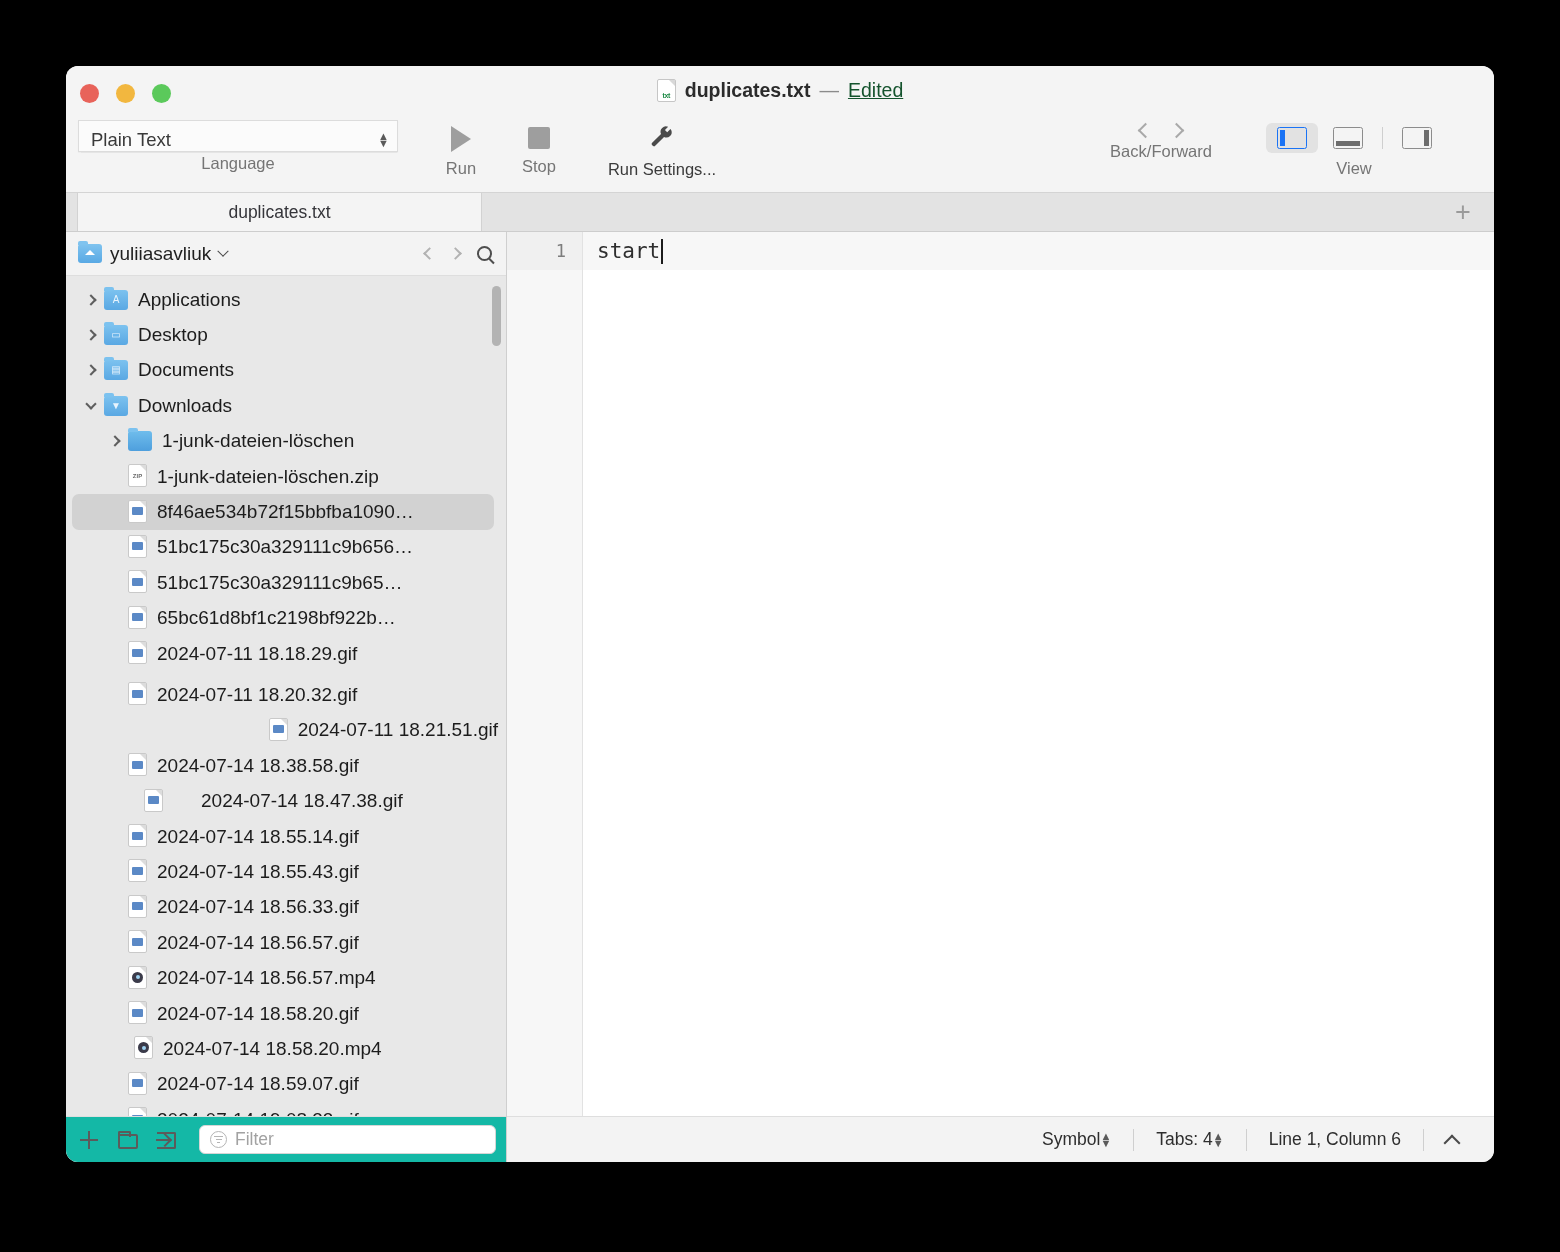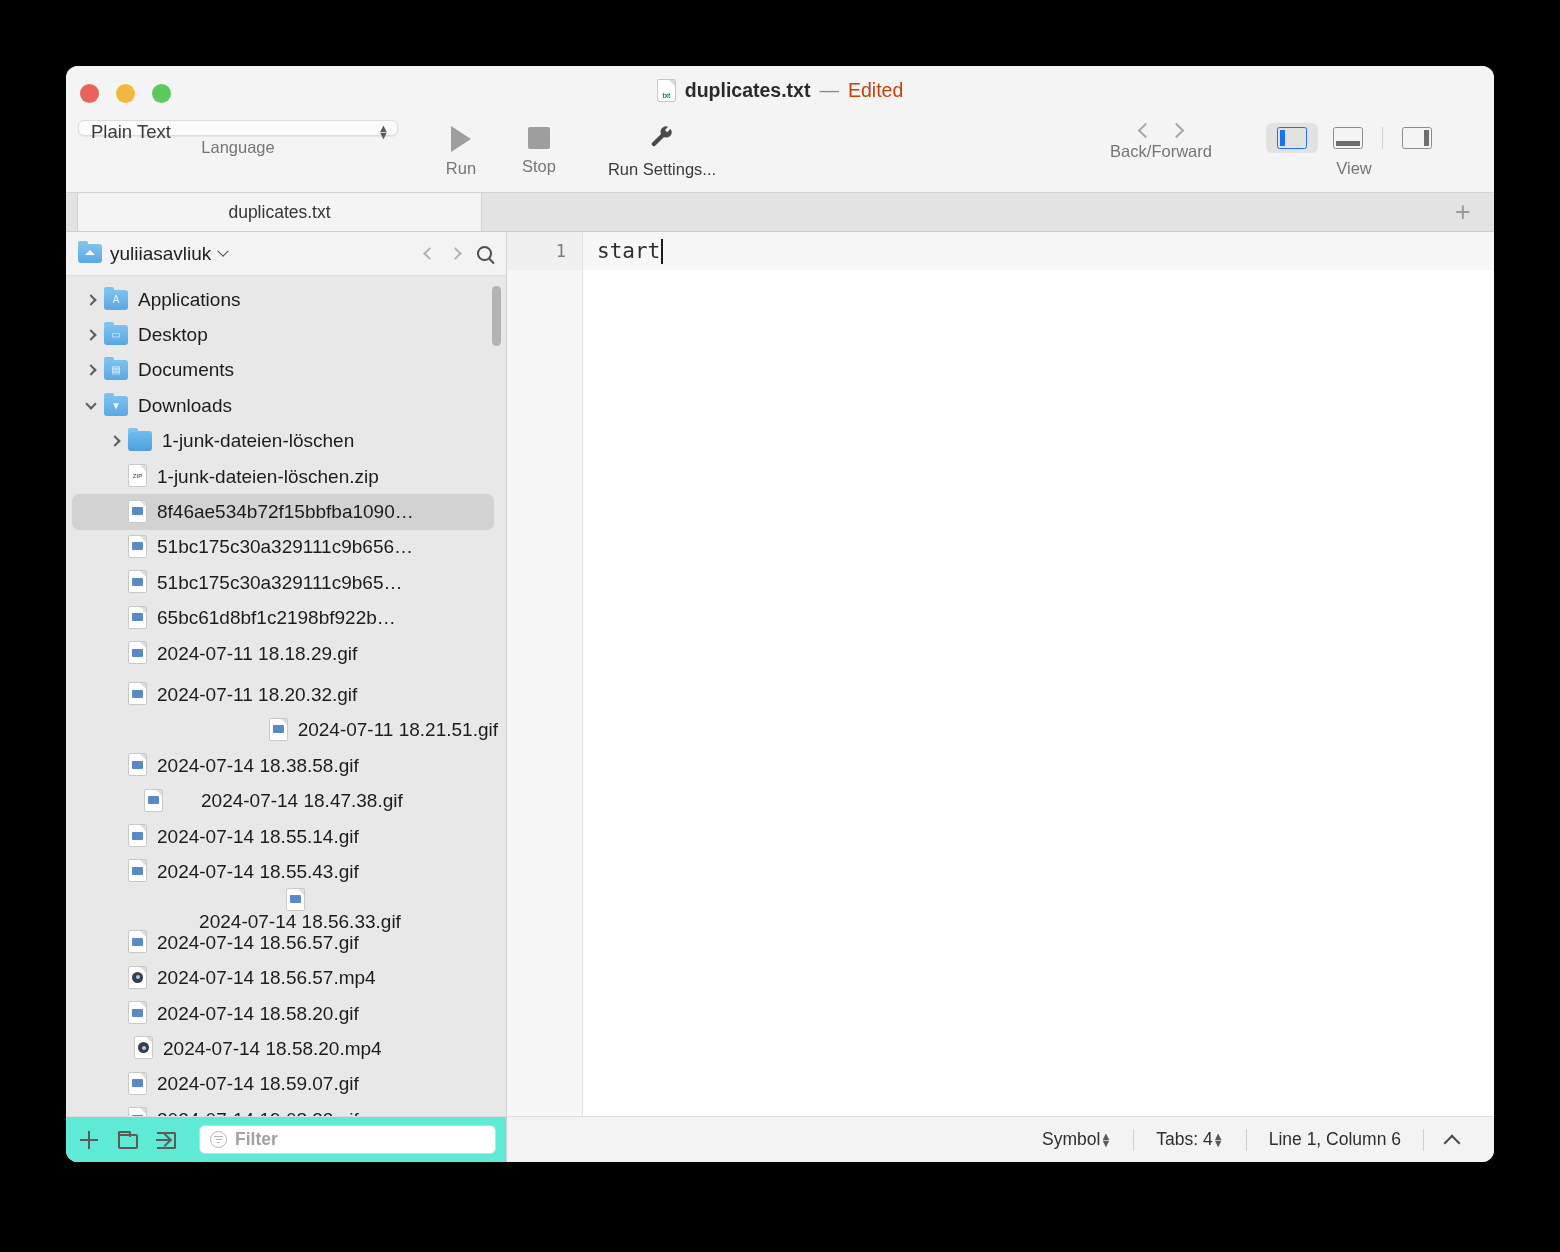--- a/index.html
+++ b/index.html
@@ -61,44 +61,44 @@
     border-width: 0 6px 6px 0;
     border-style: solid;
     border-color: transparent #d8d8d8 transparent transparent;
   }
   .txticon span {
     font-size: 7px; color: #1d8a46; font-weight: bold;
     letter-spacing: -0.3px; line-height: 8px;
   }
   .title-name { font-weight: bold; color: #2b2b2b; }
   .title-dash { color: #8b8b8b; }
-  .title-edited { color: #c2410c; }
+  .title-edited { color: #14532d; text-decoration: underline; }
 
   
   .toolbar {
     position: relative;
     height: 72px;
     background: #f4f4f4;
     flex: 0 0 auto;
   }
   .tb-item {
     position: absolute;
     display: flex;
     flex-direction: column;
     align-items: center;
   }
   .tb-label { font-size: 16.5px; color: #757575; margin-top: 2px; }
   .tb-label.dark { color: #3b3b3b; }
 
   .lang-group { left: 12px; top: 0; width: 320px; }
   .lang-select {
-    width: 320px; height: 16px;
+    width: 320px; height: 32px;
     background: #fbfbfb;
     border: 1px solid #dcdcdc;
-    border-radius: 6px;
+    border-radius: 0;
     display: flex; align-items: center;
     padding: 8px 8px 0 12px;
     font-size: 18.5px;
     color: #3a3a3a;
     justify-content: space-between;
     box-shadow: 0 0.5px 1px rgba(0,0,0,0.06);
   }
   .stepper {
     display: flex; flex-direction: column;
     align-items: center; justify-content: center;
@@ -316,27 +316,26 @@
   .mp4-glyph::after { content: ""; width: 4px; height: 4px; border-radius: 50%; background: #9fd3f2; }
 
   .sb-scrollbar {
     position: absolute; right: 5px; top: 10px;
     width: 9px; height: 60px;
     background: #b3b3b3; border-radius: 5px;
   }
 
   .sb-footer {
     height: 46px;
-    background: #5eead4;
+    background: #14b8a6;
     border-top: 1px solid #dedede;
     display: flex; align-items: center;
     padding: 0 10px 0 12px;
     gap: 17px;
     flex: 0 0 auto;
-    font-weight: bold;
   }
   .f-ico { width: 22px; height: 22px; position: relative; }
   .plus-v, .plus-h { position: absolute; background: #5b5b5b; }
   .plus-v { left: 10px; top: 2px; width: 2px; height: 18px; }
   .plus-h { top: 10px; left: 2px; height: 2px; width: 18px; }
   .nf-box {
     position: absolute; left: 1px; top: 5px;
     width: 20px; height: 15px;
     border: 2px solid #5b5b5b; border-radius: 2px;
   }
@@ -671,21 +670,21 @@
             </span>
             <span>2024-07-14 18.55.14.gif</span>
           </div>
           <div class="row" style="padding-left: 36px;">
             <span class="disc none"></span>
             <span class="ico filedoc">
               <span class="img-glyph"></span>
             </span>
             <span>2024-07-14 18.55.43.gif</span>
           </div>
-          <div class="row" style="padding-left: 36px; flex-direction: column;">
+          <div class="row" style="padding-left: 36px;">
             <span class="disc none"></span>
             <span class="ico filedoc">
               <span class="img-glyph"></span>
             </span>
             <span>2024-07-14 18.56.33.gif</span>
           </div>
           <div class="row" style="padding-left: 36px;">
             <span class="disc none"></span>
             <span class="ico filedoc">
               <span class="img-glyph"></span>

